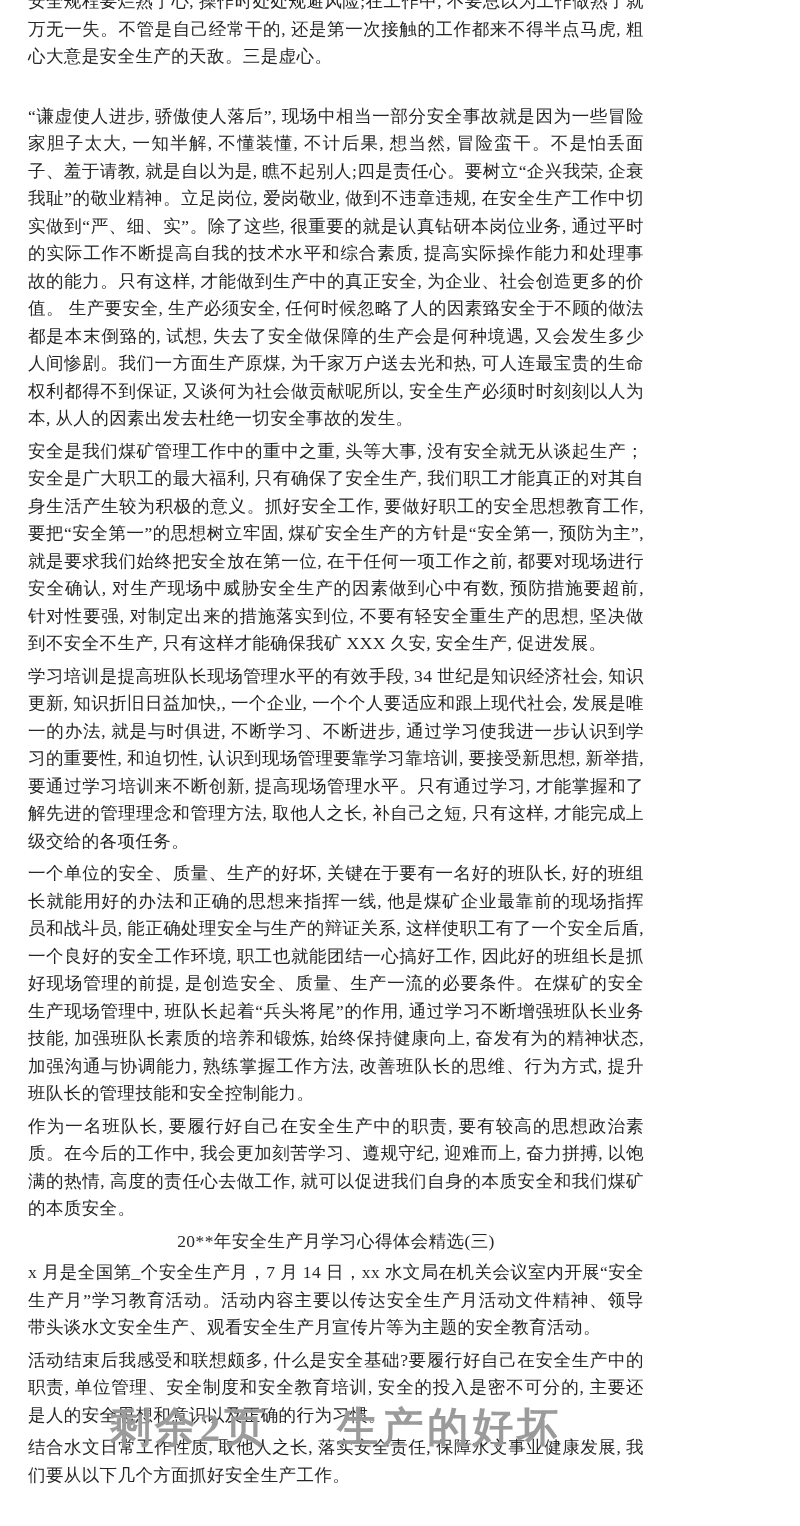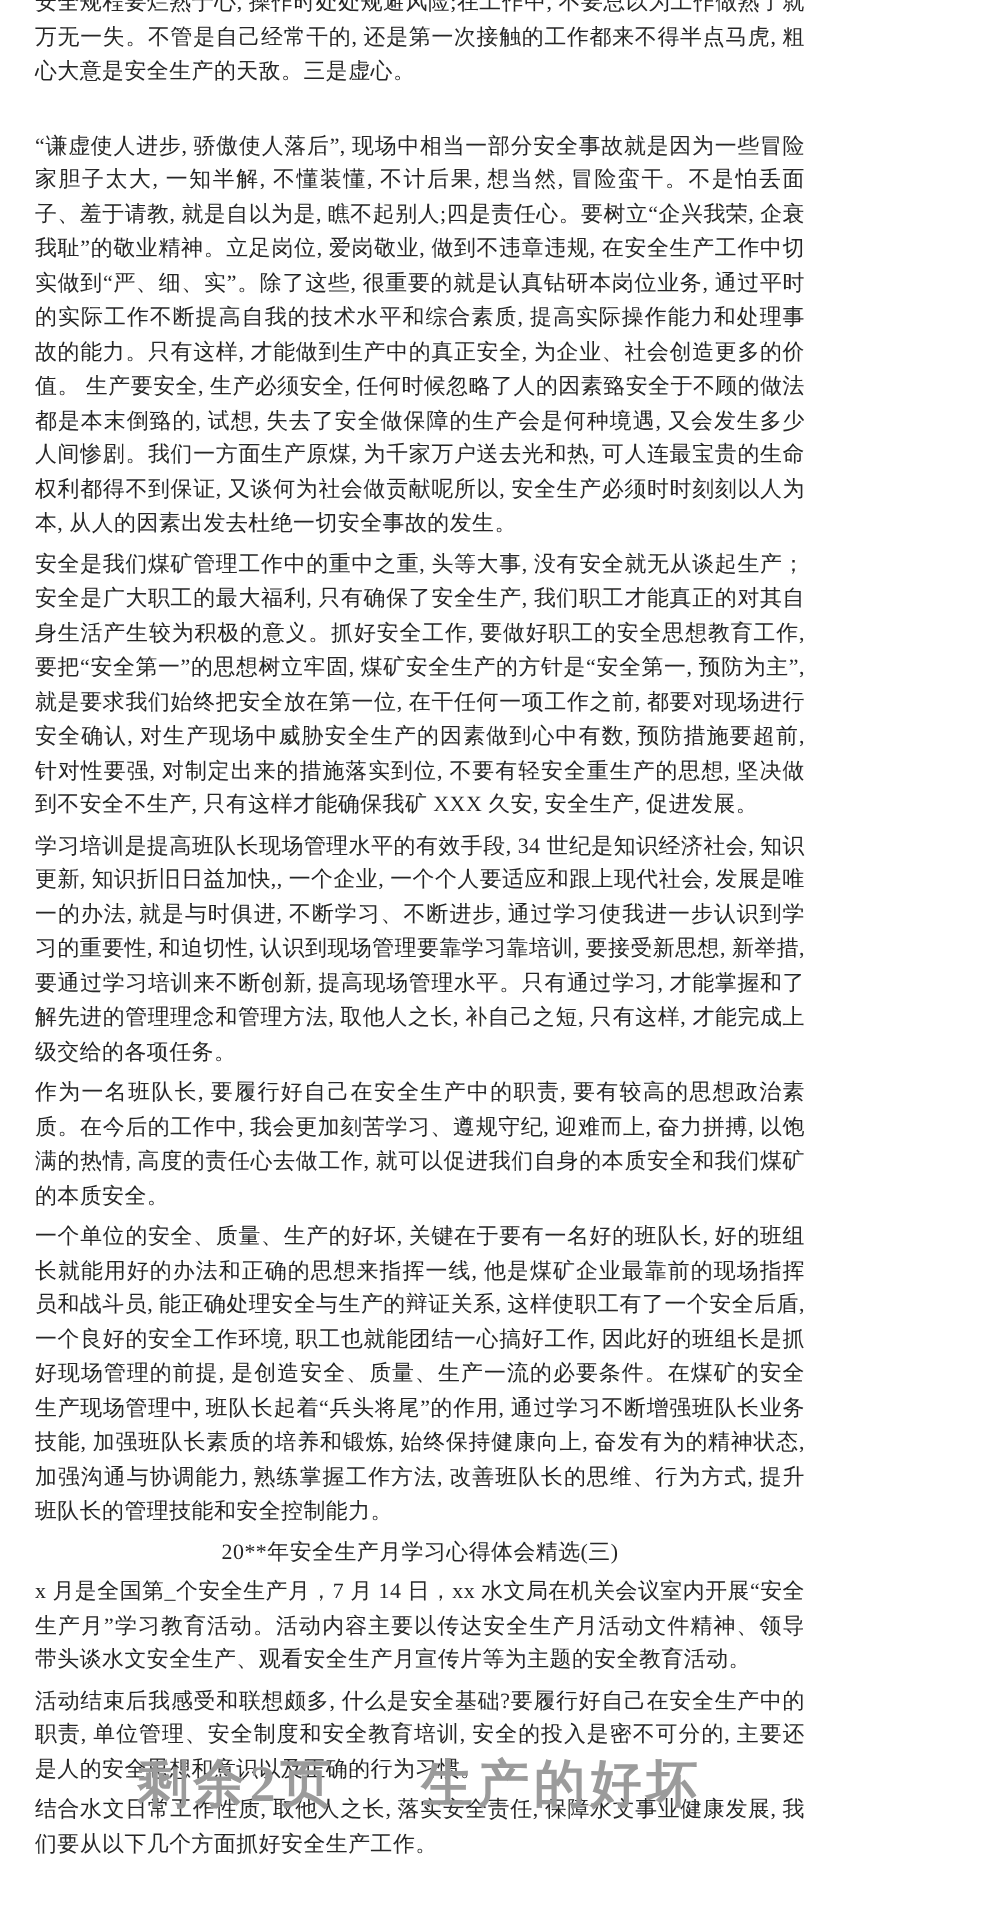--- a/index.html
+++ b/index.html
@@ -58,22 +58,22 @@
 </head>
 <body>
 
 <div class="page">
 
   <div class="doc">
     <p class="para first">安全规程要烂熟于心, 操作时处处规避风险;在工作中, 不要总以为工作做熟了就万无一失。不管是自己经常干的, 还是第一次接触的工作都来不得半点马虎, 粗心大意是安全生产的天敌。三是虚心。</p>
     <p class="para">“谦虚使人进步, 骄傲使人落后”, 现场中相当一部分安全事故就是因为一些冒险家胆子太大, 一知半解, 不懂装懂, 不计后果, 想当然, 冒险蛮干。不是怕丢面子、羞于请教, 就是自以为是, 瞧不起别人;四是责任心。要树立“企兴我荣, 企衰我耻”的敬业精神。立足岗位, 爱岗敬业, 做到不违章违规, 在安全生产工作中切实做到“严、细、实”。除了这些, 很重要的就是认真钻研本岗位业务, 通过平时的实际工作不断提高自我的技术水平和综合素质, 提高实际操作能力和处理事故的能力。只有这样, 才能做到生产中的真正安全, 为企业、社会创造更多的价值。  生产要安全, 生产必须安全, 任何时候忽略了人的因素臵安全于不顾的做法都是本末倒臵的, 试想, 失去了安全做保障的生产会是何种境遇, 又会发生多少人间惨剧。我们一方面生产原煤, 为千家万户送去光和热, 可人连最宝贵的生命权利都得不到保证, 又谈何为社会做贡献呢所以, 安全生产必须时时刻刻以人为本, 从人的因素出发去杜绝一切安全事故的发生。</p>
     <p class="para">安全是我们煤矿管理工作中的重中之重, 头等大事, 没有安全就无从谈起生产；安全是广大职工的最大福利, 只有确保了安全生产, 我们职工才能真正的对其自身生活产生较为积极的意义。抓好安全工作, 要做好职工的安全思想教育工作, 要把“安全第一”的思想树立牢固, 煤矿安全生产的方针是“安全第一, 预防为主”, 就是要求我们始终把安全放在第一位, 在干任何一项工作之前, 都要对现场进行安全确认, 对生产现场中威胁安全生产的因素做到心中有数, 预防措施要超前, 针对性要强, 对制定出来的措施落实到位, 不要有轻安全重生产的思想, 坚决做到不安全不生产, 只有这样才能确保我矿 XXX 久安, 安全生产, 促进发展。</p>
     <p class="para">学习培训是提高班队长现场管理水平的有效手段, 34 世纪是知识经济社会, 知识更新, 知识折旧日益加快,, 一个企业, 一个个人要适应和跟上现代社会, 发展是唯一的办法, 就是与时俱进, 不断学习、不断进步, 通过学习使我进一步认识到学习的重要性, 和迫切性, 认识到现场管理要靠学习靠培训, 要接受新思想, 新举措, 要通过学习培训来不断创新, 提高现场管理水平。只有通过学习, 才能掌握和了解先进的管理理念和管理方法, 取他人之长, 补自己之短, 只有这样, 才能完成上级交给的各项任务。</p>
+    <p class="para">一个单位的安全、质量、生产的好坏, 关键在于要有一名好的班队长, 好的班组长就能用好的办法和正确的思想来指挥一线, 他是煤矿企业最靠前的现场指挥员和战斗员, 能正确处理安全与生产的辩证关系, 这样使职工有了一个安全后盾, 一个良好的安全工作环境, 职工也就能团结一心搞好工作, 因此好的班组长是抓好现场管理的前提, 是创造安全、质量、生产一流的必要条件。在煤矿的安全生产现场管理中, 班队长起着“兵头将尾”的作用, 通过学习不断增强班队长业务技能, 加强班队长素质的培养和锻炼, 始终保持健康向上, 奋发有为的精神状态, 加强沟通与协调能力, 熟练掌握工作方法, 改善班队长的思维、行为方式, 提升班队长的管理技能和安全控制能力。</p>
     <p class="para">作为一名班队长, 要履行好自己在安全生产中的职责, 要有较高的思想政治素质。在今后的工作中, 我会更加刻苦学习、遵规守纪, 迎难而上, 奋力拼搏, 以饱满的热情, 高度的责任心去做工作, 就可以促进我们自身的本质安全和我们煤矿的本质安全。</p>
-    <p class="para">一个单位的安全、质量、生产的好坏, 关键在于要有一名好的班队长, 好的班组长就能用好的办法和正确的思想来指挥一线, 他是煤矿企业最靠前的现场指挥员和战斗员, 能正确处理安全与生产的辩证关系, 这样使职工有了一个安全后盾, 一个良好的安全工作环境, 职工也就能团结一心搞好工作, 因此好的班组长是抓好现场管理的前提, 是创造安全、质量、生产一流的必要条件。在煤矿的安全生产现场管理中, 班队长起着“兵头将尾”的作用, 通过学习不断增强班队长业务技能, 加强班队长素质的培养和锻炼, 始终保持健康向上, 奋发有为的精神状态, 加强沟通与协调能力, 熟练掌握工作方法, 改善班队长的思维、行为方式, 提升班队长的管理技能和安全控制能力。</p>
     <h2 class="heading">20**年安全生产月学习心得体会精选(三)</h2>
     <p class="para">x 月是全国第_个安全生产月，7 月 14 日，xx 水文局在机关会议室内开展“安全生产月”学习教育活动。活动内容主要以传达安全生产月活动文件精神、领导带头谈水文安全生产、观看安全生产月宣传片等为主题的安全教育活动。</p>
     <p class="para">活动结束后我感受和联想颇多, 什么是安全基础?要履行好自己在安全生产中的职责, 单位管理、安全制度和安全教育培训, 安全的投入是密不可分的, 主要还是人的安全思想和意识以及正确的行为习惯。</p>
     <p class="para">结合水文日常工作性质, 取他人之长, 落实安全责任, 保障水文事业健康发展, 我们要从以下几个方面抓好安全生产工作。</p>
   </div>
 
   <div class="footer">
     <span>剩余2页</span>
     <span>生产的好坏</span>
   </div>

